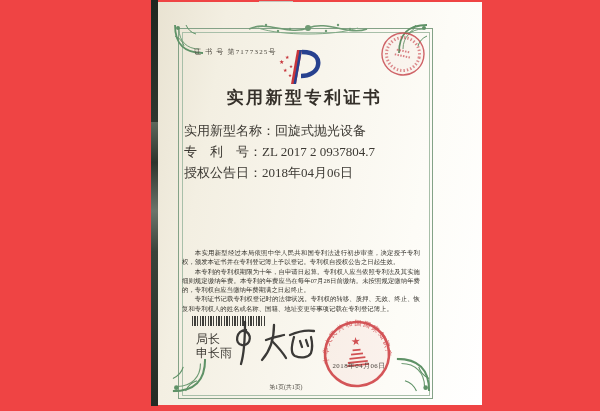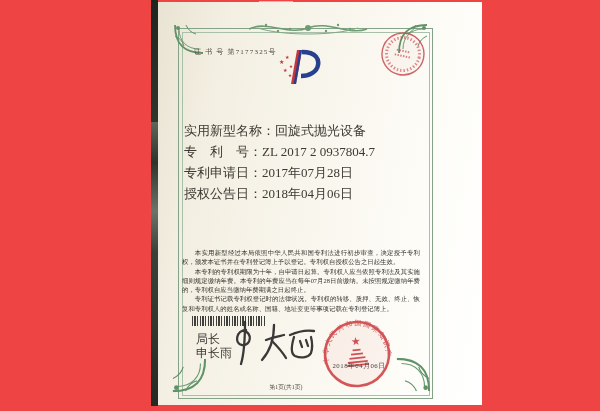--- a/index.html
+++ b/index.html
@@ -98,25 +98,25 @@
       <polygon points="20,2 25,2 19,36 14,36" fill="#c8353b"></polygon>
       <polygon points="22.5,2 25,2 19,36 16.5,36" fill="#27418f"></polygon>
       <path d="M25,4 C40,4 42,12 41,17 C40,24 32,28 24,28" stroke="#27418f" stroke-width="4.5" fill="none"></path>
       <text x="2" y="16" font-size="6" fill="#c8353b">★</text>
       <text x="8" y="11" font-size="5" fill="#c8353b">★</text>
       <text x="6" y="24" font-size="5" fill="#c8353b">★</text>
       <text x="12" y="20" font-size="4.5" fill="#c8353b">★</text>
       <text x="11" y="29" font-size="4.5" fill="#c8353b">★</text>
     </svg>
 
+    <div class="cert-title">实用新型专利证书</div>
 
     <div class="fields">
       <div class="field"><span>实用新型名称：</span><span>回旋式抛光设备</span></div>
       <div class="field"><span>专　利　号：</span><span>ZL 2017 2 0937804.7</span></div>
-      <div class="field"><span>专利申请日：</span><span>2017年07月28日</span></div>
       <div class="field"><span>授权公告日：</span><span>2018年04月06日</span></div>
     </div>
 
     <div class="paras">
       <p>本实用新型经过本局依照中华人民共和国专利法进行初步审查，决定授予专利权，颁发本证书并在专利登记簿上予以登记。专利权自授权公告之日起生效。</p>
       <p>本专利的专利权期限为十年，自申请日起算。专利权人应当依照专利法及其实施细则规定缴纳年费。本专利的年费应当在每年07月28日前缴纳。未按照规定缴纳年费的，专利权自应当缴纳年费期满之日起终止。</p>
       <p>专利证书记载专利权登记时的法律状况。专利权的转移、质押、无效、终止、恢复和专利权人的姓名或名称、国籍、地址变更等事项记载在专利登记簿上。</p>
     </div>
 
     <div class="barcode"></div>

